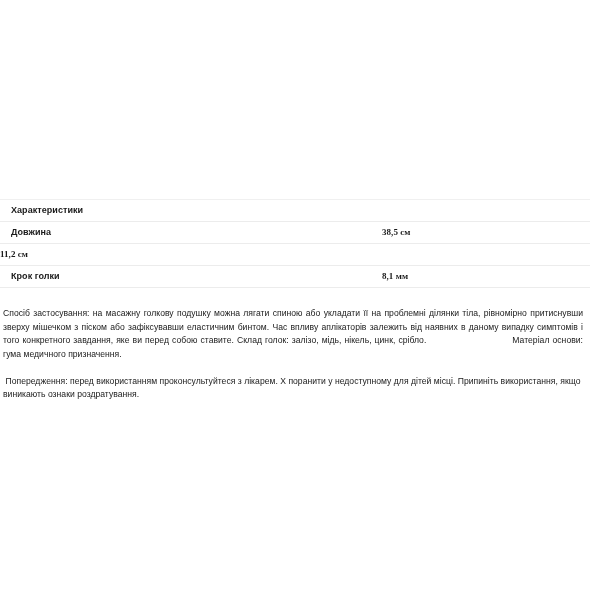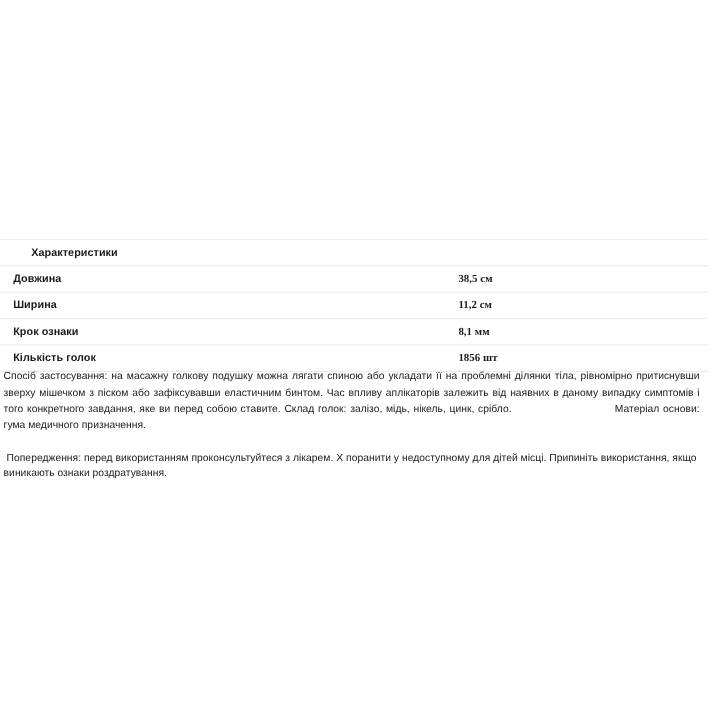--- a/index.html
+++ b/index.html
@@ -57,21 +57,21 @@
   .spec-value {
     font-size: 9px;
     font-weight: 700;
     letter-spacing: 0.05px;
     line-height: 1;
     white-space: nowrap;
     font-family: Liberation Serif, serif;
   }
 
   .spec-header-cell {
-    padding-left: 26px;
+    padding-left: 11px;
     font-size: 9px;
     font-weight: 700;
     letter-spacing: 0.05px;
     line-height: 1;
     white-space: nowrap;
   }
 
   
   .desc-block {
     position: absolute;
@@ -114,33 +114,28 @@
     <div class="spec-row first">
       <div class="spec-header-cell">Характеристики</div>
     </div>
 
     <div class="spec-row">
       <div class="spec-label">Довжина</div>
       <div class="spec-value">38,5 см</div>
     </div>
 
     <div class="spec-row">
-      <div class="spec-label">Ширина</div>
       <div class="spec-value">11,2 см</div>
     </div>
 
     <div class="spec-row">
-      <div class="spec-label">Крок ознаки</div>
+      <div class="spec-label">Крок голки</div>
       <div class="spec-value">8,1 мм</div>
     </div>
 
-    <div class="spec-row">
-      <div class="spec-label">Кількість голок</div>
-      <div class="spec-value">1856 шт</div>
-    </div>
 
     <div class="spec-row" style="height:0;"></div>
 
   </div>
 
   <div class="desc-block">
 
     <p class="desc-paragraph"><span>Спосіб застосування: на масажну голкову подушку можна лягати спиною або укладати її на проблемні ділянки тіла, рівномірно притиснувши зверху мішечком з піском або зафіксувавши еластичним бинтом. Час впливу аплікаторів залежить від наявних в даному випадку симптомів і того конкретного завдання, яке ви перед собою ставите. Склад голок: залізо, мідь, нікель, цинк, срібло.</span><span class="gap-spacer"></span><span>Матеріал основи: гума медичного призначення.</span></p>
 
     <p class="desc-paragraph warning"><span>Попередження: перед використанням проконсультуйтеся з лікарем. Х поранити у недоступному для дітей місці. Припиніть використання, якщо виникають ознаки роздратування.</span></p>

